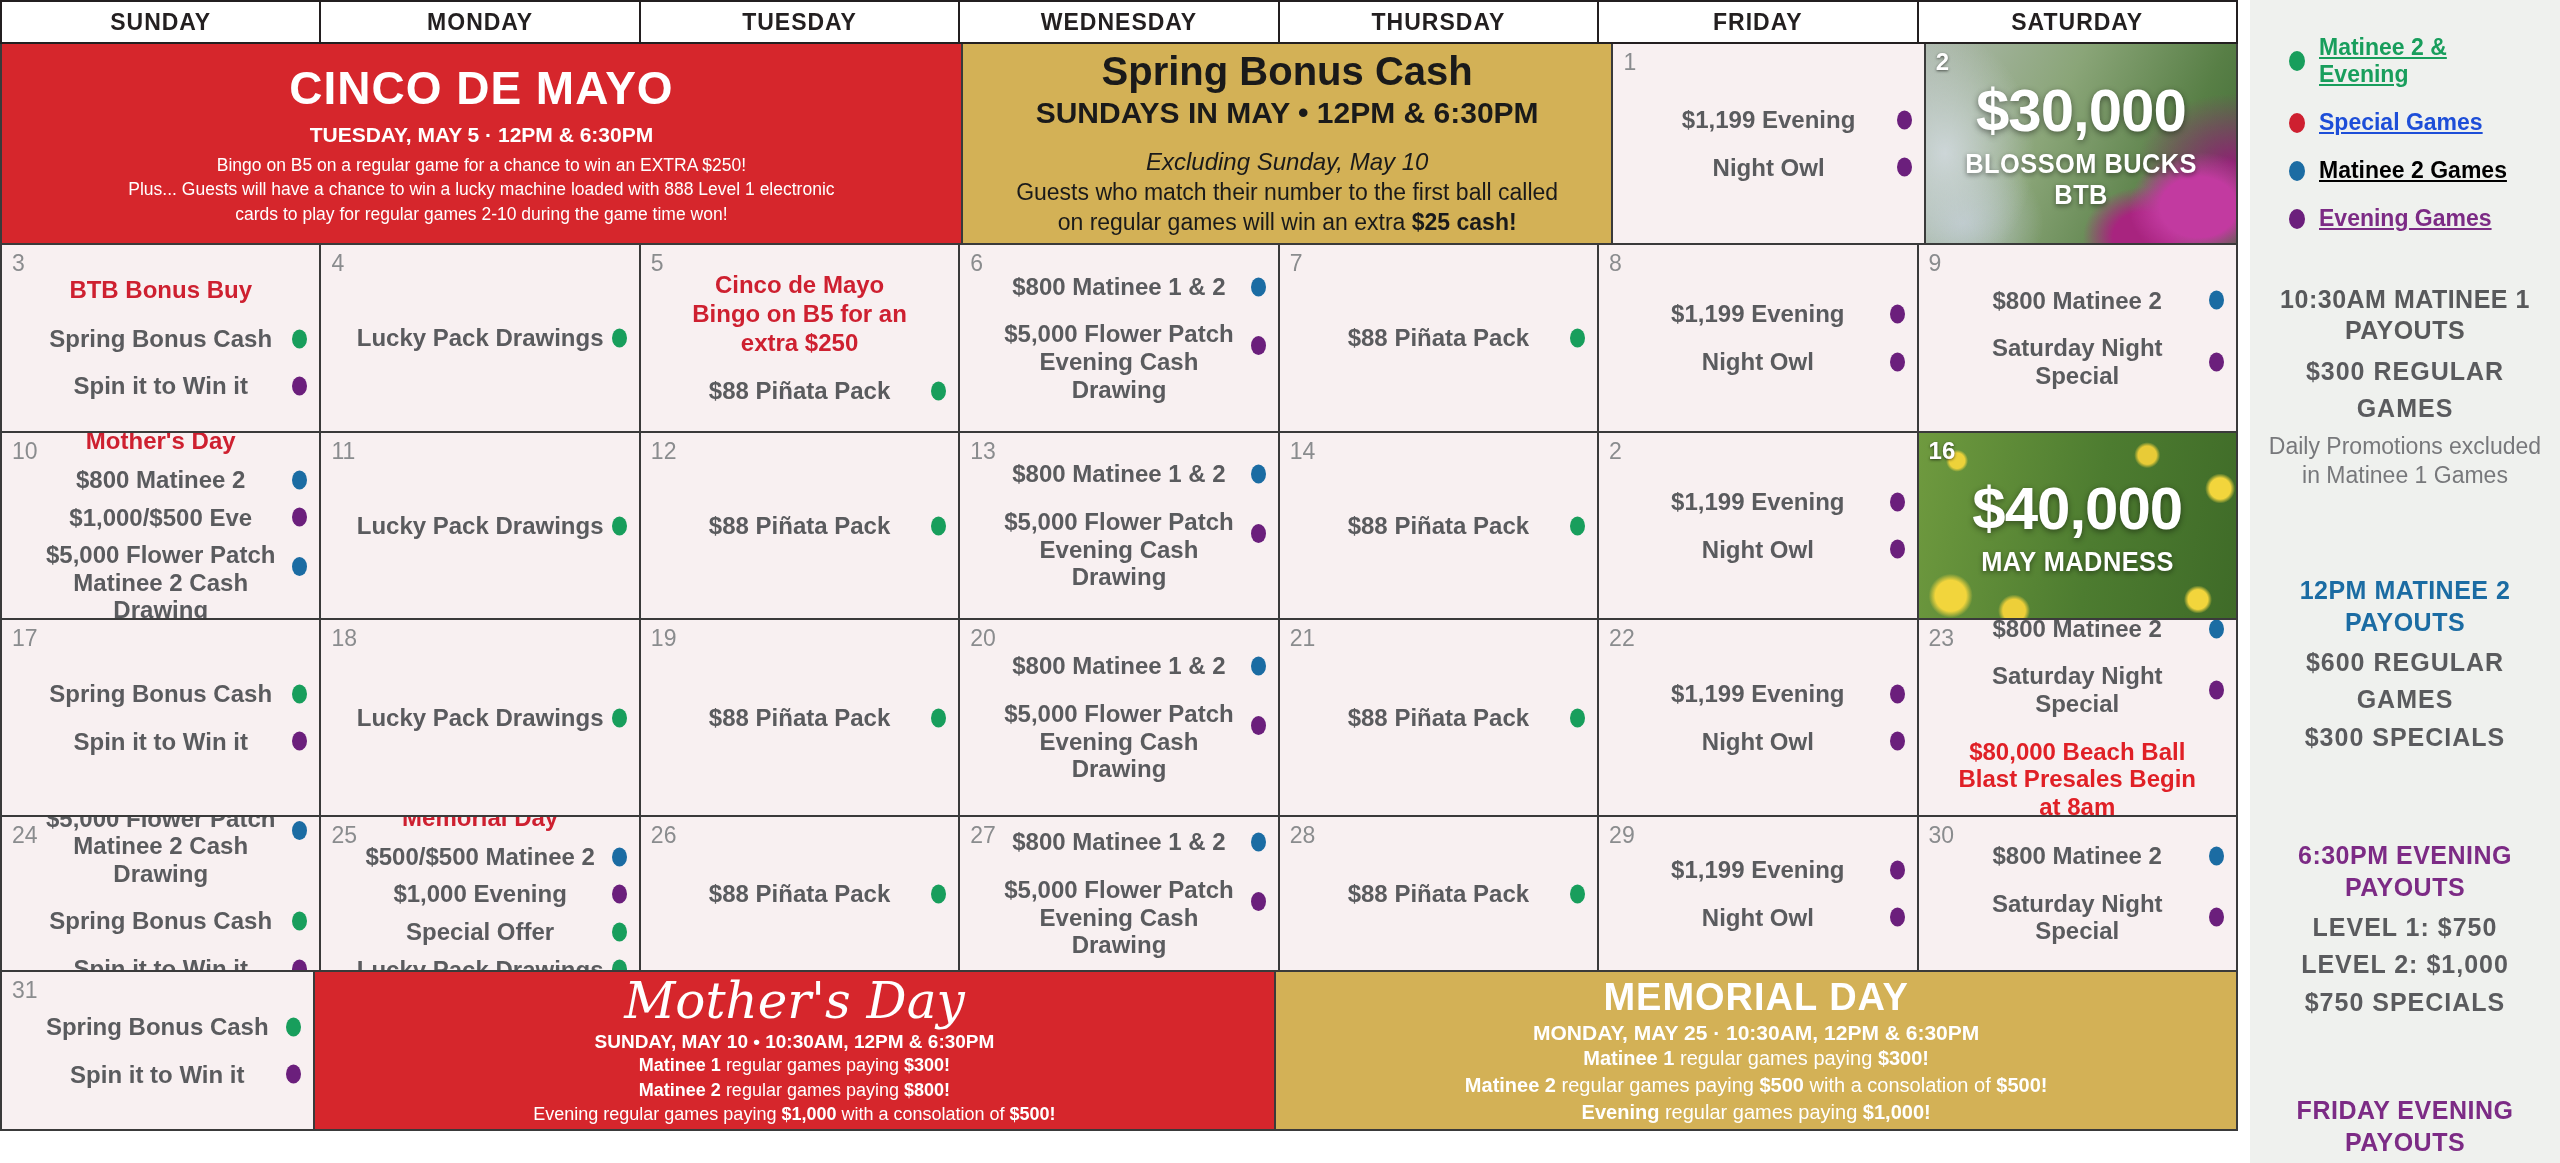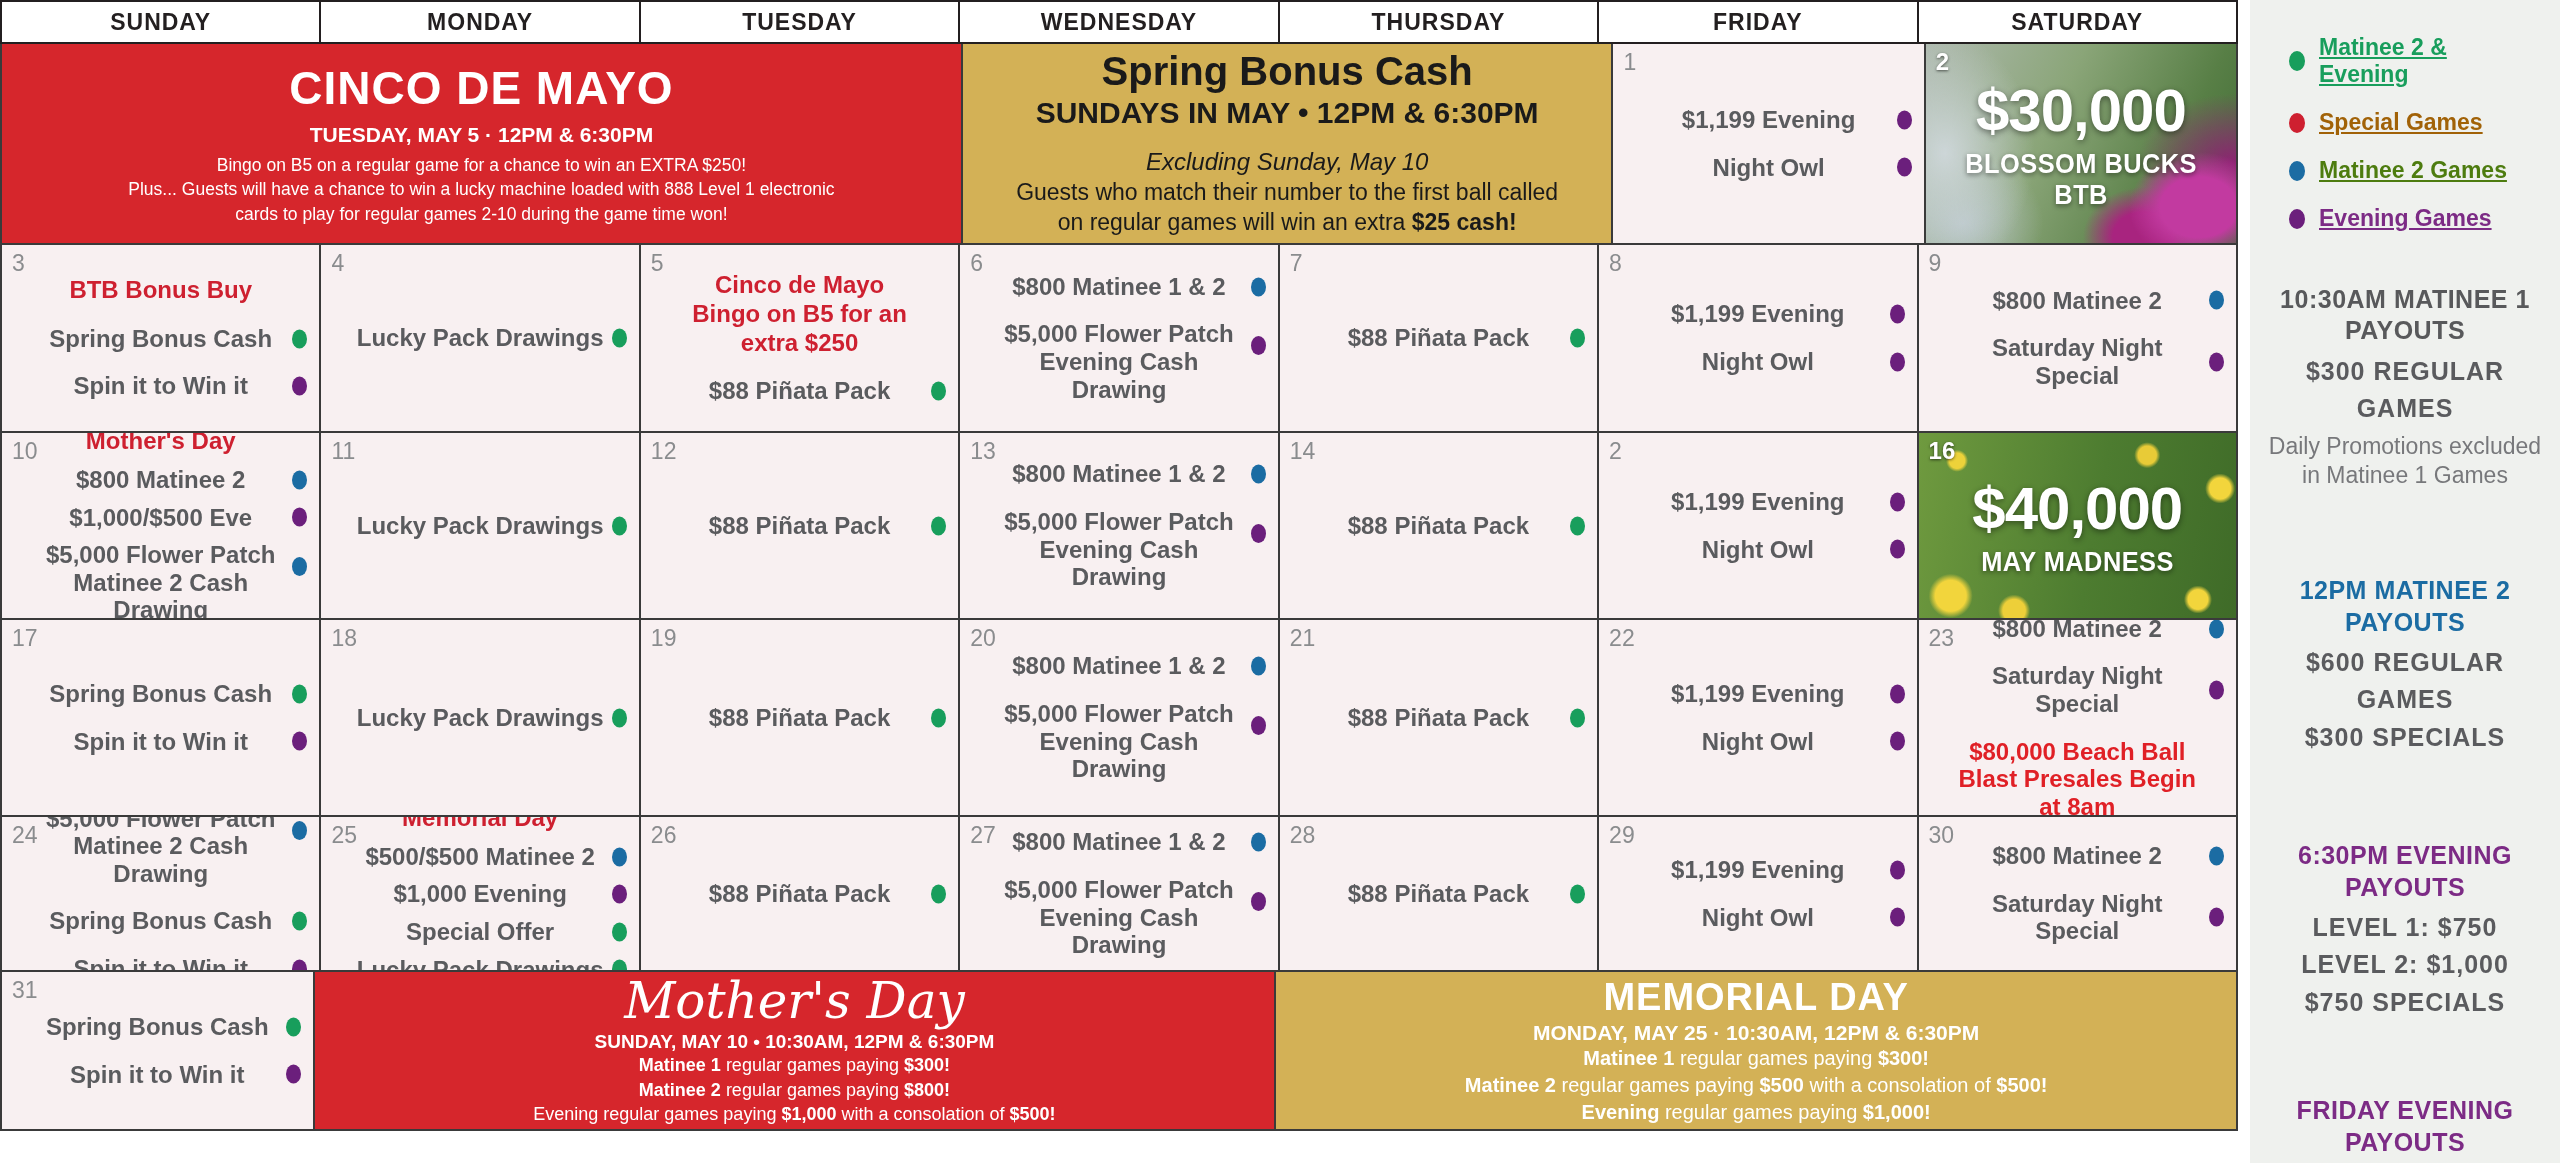--- a/index.html
+++ b/index.html
@@ -368,25 +368,25 @@
       </div>
   </div>
   <div id="sidebar">
     <div id="legend">
         <div class="legend-item">
           <span class="legend-dot" style="background: rgb(24, 158, 92);"></span>
           <span class="legend-label" style="color: rgb(24, 158, 92);">Matinee 2 &amp; Evening</span>
         </div>
         <div class="legend-item">
           <span class="legend-dot" style="background: rgb(206, 32, 48);"></span>
-          <span class="legend-label" style="color: #a16207;">Special Games</span>
+          <span class="legend-label" style="color: #1d4ed8;">Special Games</span>
         </div>
         <div class="legend-item">
           <span class="legend-dot" style="background: rgb(27, 108, 163);"></span>
-          <span class="legend-label" style="color: #4d7c0f;">Matinee 2 Games</span>
+          <span class="legend-label" style="color: #000000;">Matinee 2 Games</span>
         </div>
         <div class="legend-item">
           <span class="legend-dot" style="background: rgb(107, 31, 124);"></span>
           <span class="legend-label" style="color: rgb(124, 43, 133);">Evening Games</span>
         </div>
       </div>
     <div id="sidebar-sections">
         <div class="sec" style="margin-top: 52px;">
           <div class="sec-h" style="color: rgb(88, 89, 91);">10:30AM MATINEE 1
 PAYOUTS</div>

